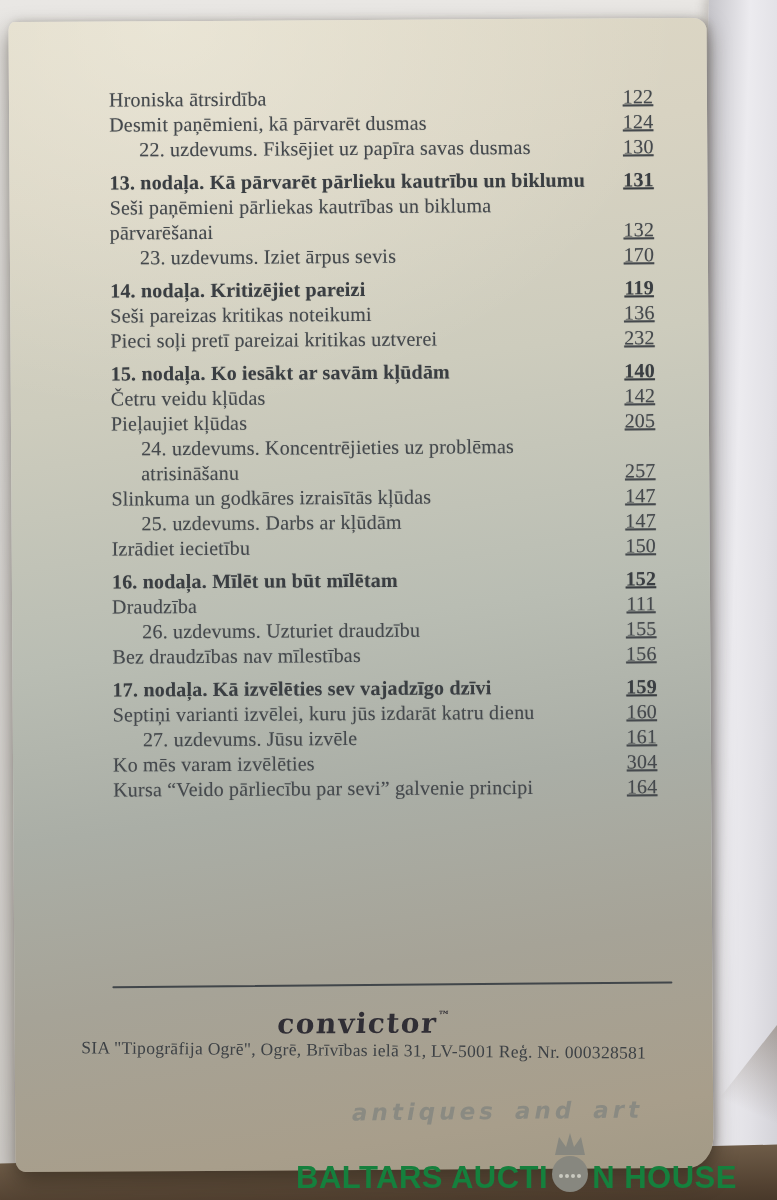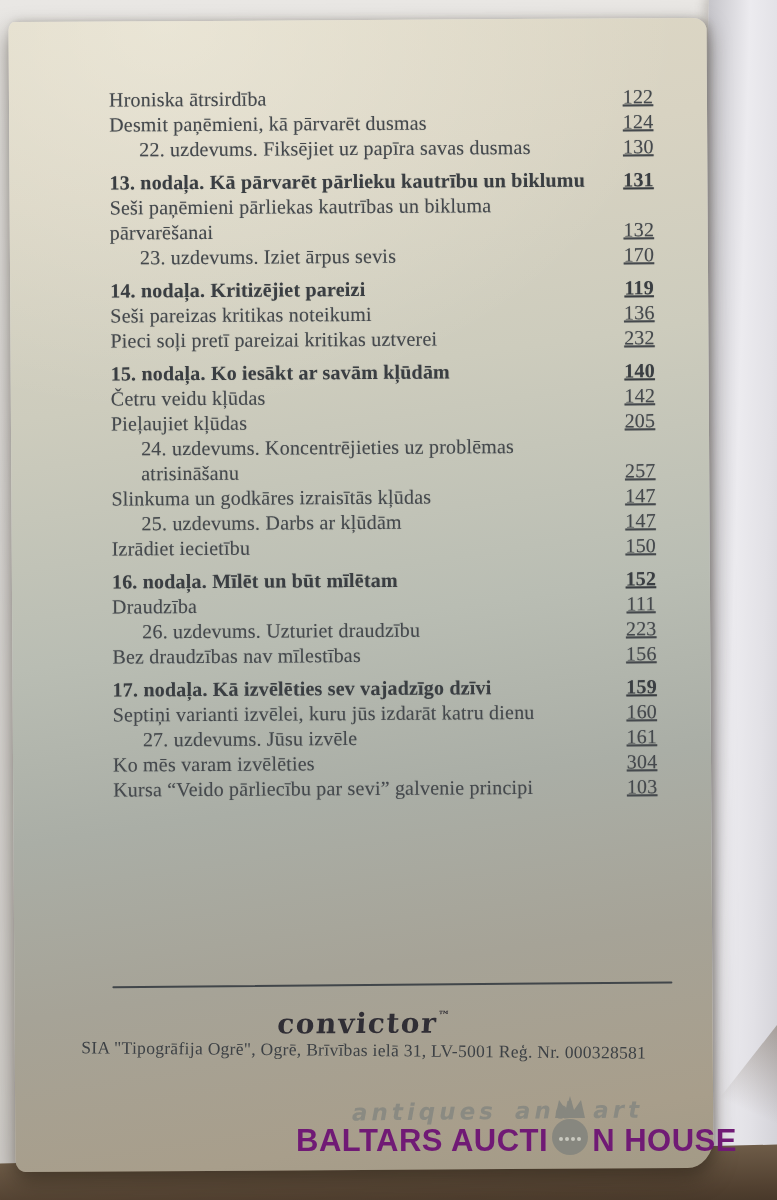--- a/index.html
+++ b/index.html
@@ -52,22 +52,22 @@
     font-family:"DejaVu Serif",serif;font-weight:bold;font-size:28px;line-height:32px;
     color:#302e35;letter-spacing:1.5px;transform:skewX(-4deg);}
   .imprint-brand .tm{font-size:12px;letter-spacing:0;vertical-align:13px;transform:none;}
   .imprint-address{position:absolute;left:0;width:100%;top:1020px;text-align:center;
     font-size:17.5px;color:#3d4145;letter-spacing:.3px;transform:rotate(.9deg);}
   
   .watermark{position:absolute;inset:0;z-index:6;}
   .wm-tagline{position:absolute;left:352px;top:1098px;
     font:italic 600 23px "DejaVu Sans",sans-serif;color:#8a8a82;
     letter-spacing:4px;word-spacing:6px;transform:rotate(-.6deg);}
-  .wm-name{position:absolute;left:296px;top:1121px;white-space:nowrap;
-    font:bold 31px "Liberation Sans",sans-serif;color:#701a75;letter-spacing:.5px;text-align:right;}
+  .wm-name{position:absolute;left:296px;top:1158px;white-space:nowrap;
+    font:bold 31px "Liberation Sans",sans-serif;color:#15803d;letter-spacing:.5px;text-align:right;}
   .wm-logo{display:inline-block;width:44px;height:34px;position:relative;vertical-align:-4px;}
   .wm-logo svg{position:absolute;left:0;top:-27px;width:44px;height:62px;}
 </style>
 </head>
 <body>
 
 <div class="fore-edge"></div>
 <div class="shadow-band"></div>
 <div class="shadow-corner"></div>
 
@@ -148,21 +148,21 @@
       <div class="toc-row bold">
         <span class="toc-title">16. nodaļa. Mīlēt un būt mīlētam</span>
         <span class="toc-page">152</span>
       </div>
       <div class="toc-row">
         <span class="toc-title">Draudzība</span>
         <span class="toc-page">111</span>
       </div>
       <div class="toc-row indent">
         <span class="toc-title">26. uzdevums. Uzturiet draudzību</span>
-        <span class="toc-page">223</span>
+        <span class="toc-page">155</span>
       </div>
       <div class="toc-row">
         <span class="toc-title">Bez draudzības nav mīlestības</span>
         <span class="toc-page">156</span>
       </div>
       <div class="toc-row bold">
         <span class="toc-title">17. nodaļa. Kā izvēlēties sev vajadzīgo dzīvi</span>
         <span class="toc-page">159</span>
       </div>
       <div class="toc-row">
@@ -172,21 +172,21 @@
       <div class="toc-row indent">
         <span class="toc-title">27. uzdevums. Jūsu izvēle</span>
         <span class="toc-page">161</span>
       </div>
       <div class="toc-row">
         <span class="toc-title">Ko mēs varam izvēlēties</span>
         <span class="toc-page">304</span>
       </div>
       <div class="toc-row">
         <span class="toc-title">Kursa “Veido pārliecību par sevi” galvenie principi</span>
-        <span class="toc-page">103</span>
+        <span class="toc-page">164</span>
       </div>
     </div>
   <div class="imprint-rule"></div>
   <div class="imprint-brand"><span>convictor</span><span class="tm">™</span></div>
   <div class="imprint-address">SIA "Tipogrāfija Ogrē", Ogrē, Brīvības ielā 31, LV-5001  Reģ. Nr. 000328581</div>
 </div>
 
 <div class="watermark">
   <div class="wm-tagline">antiques and art</div>
   <div class="wm-name"><span>BALTARS AUCTI</span><span class="wm-logo"><svg viewBox="0 0 44 62" xmlns="http://www.w3.org/2000/svg">

